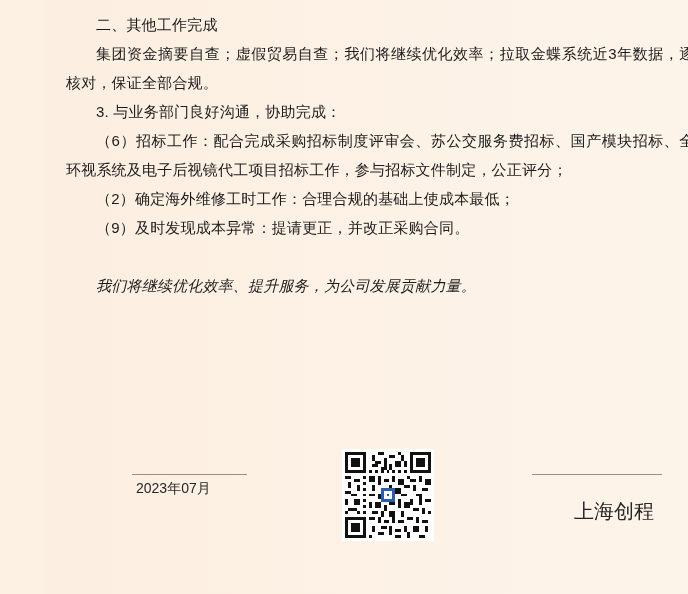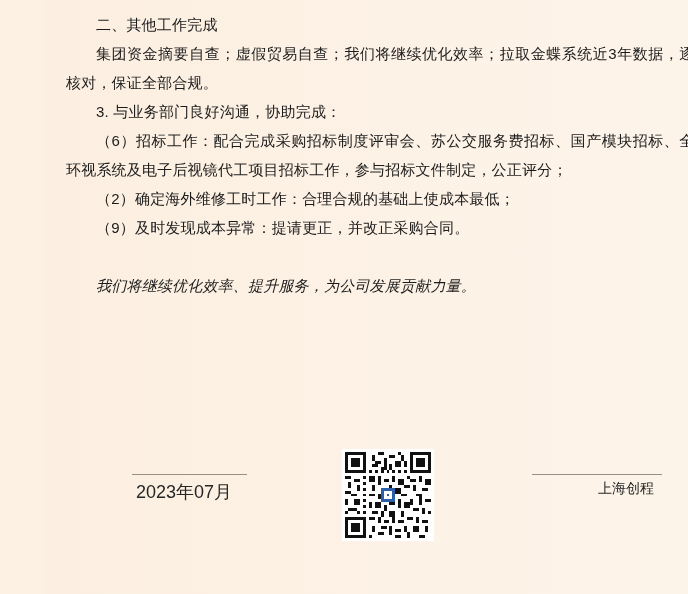--- a/index.html
+++ b/index.html
@@ -61,28 +61,28 @@
     position: absolute;
     right: 70px;
     top: 16px;
     width: 130px;
     border-top: 1px solid #9a8f84;
   }
   .sign-left {
     position: absolute;
     left: 92px;
     top: 22px;
-    font-size: 18px;
+    font-size: 14px;
     color: #262626;
   }
   .sign-right {
     position: absolute;
     right: 78px;
-    top: 22px;
-    font-size: 14px;
+    top: 40px;
+    font-size: 20px;
     color: #262626;
   }
   .qr-wrap {
     position: absolute;
     left: 50%;
     transform: translateX(-50%);
     top: -9px;
     width: 86px;
     height: 86px;
     background: #ffffff;

